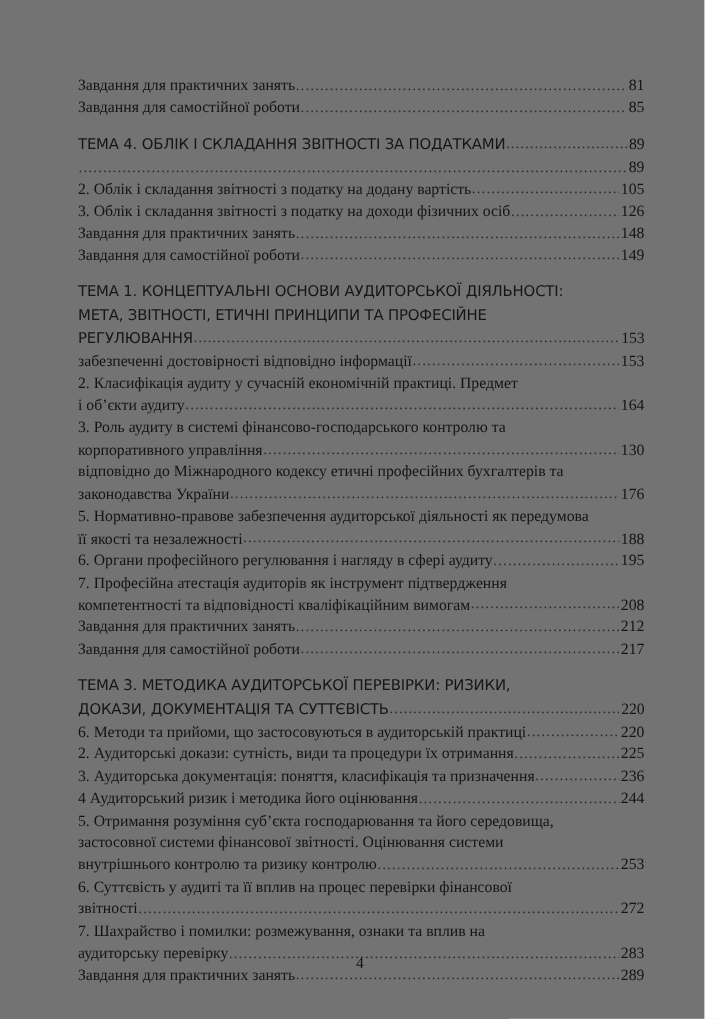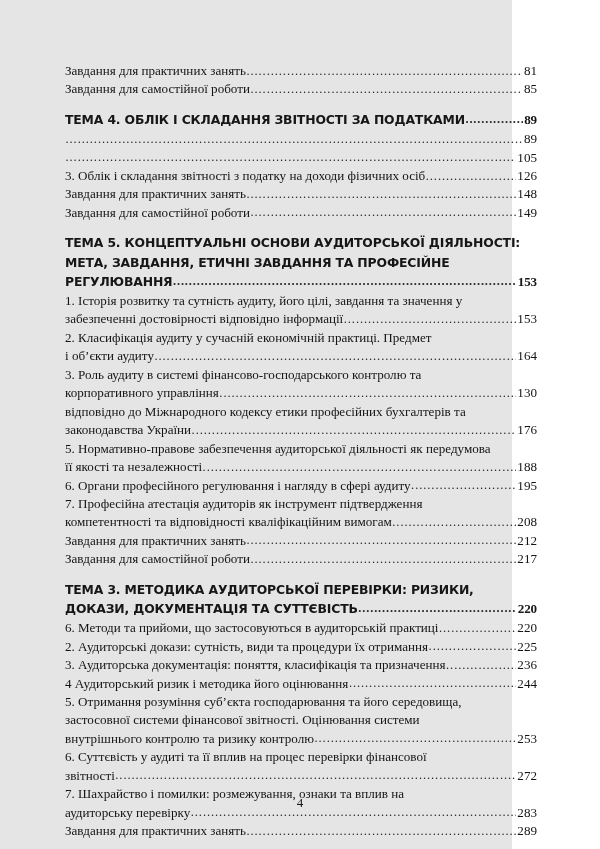--- a/index.html
+++ b/index.html
@@ -13,23 +13,23 @@
     height: 849px;
     position: relative;
     font-family: "Liberation Serif", "DejaVu Serif", serif;
     color: #121212;
     overflow: hidden;
   }
 
   #page {
     position: absolute;
     left: 0; top: 0;
-    width: 512px;
+    width: 587px;
     height: 849px;
-    background: #e5e5e5;
+    background: #737373;
   }
 
   #toc {
     position: absolute;
     left: 65px;
     top: 62px;
     width: 472px;
   }
 
   
@@ -76,21 +76,21 @@
     font-variant-numeric: lining-nums;
   }
 
   
   .tema {
     font-family: "DejaVu Sans", "Liberation Sans", sans-serif;
     font-size: 12.4px;
     line-height: 19.2px;
     letter-spacing: -0.15px;
     color: #161616;
-    font-weight: 700;
+    font-weight: 400;
   }
   .tema .dots {
     font-family: "Liberation Serif", serif;
     letter-spacing: 0.85px;
     font-size: 12.4px;
   }
   .tema .pg {
     font-family: "Liberation Serif", "DejaVu Serif", serif;
     font-size: 13.1px;
   }
@@ -136,20 +136,21 @@
         </span>
       </div>
       <div class="entry">
         <span class="leadline">
           <span class="dots">...............................................................................................................................................................</span>
           <span class="pg">89</span>
         </span>
       </div>
       <div class="entry">
         <span class="leadline">
+          <span class="txt">2. Облік і складання звітності з податку на додану вартість</span>
           <span class="dots">...............................................................................................................................................................</span>
           <span class="pg">105</span>
         </span>
       </div>
       <div class="entry">
         <span class="leadline">
           <span class="txt">3. Облік і складання звітності з податку на доходи фізичних осіб</span>
           <span class="dots">...............................................................................................................................................................</span>
           <span class="pg">126</span>
         </span>
@@ -162,30 +163,29 @@
         </span>
       </div>
       <div class="entry">
         <span class="leadline">
           <span class="txt">Завдання для самостійної роботи</span>
           <span class="dots">...............................................................................................................................................................</span>
           <span class="pg">149</span>
         </span>
       </div>
       <div class="entry tema gap-before">
-        <span class="ln">ТЕМА 5. КОНЦЕПТУАЛЬНІ ОСНОВИ АУДИТОРСЬКОЇ ДІЯЛЬНОСТІ:</span>
-        <span class="ln">МЕТА, ЗАВДАННЯ, ЕТИЧНІ ЗАВДАННЯ ТА ПРОФЕСІЙНЕ</span>
+        <span class="ln">ТЕМА 1. КОНЦЕПТУАЛЬНІ ОСНОВИ АУДИТОРСЬКОЇ ДІЯЛЬНОСТІ:</span>
+        <span class="ln">МЕТА, ЗВІТНОСТІ, ЕТИЧНІ ПРИНЦИПИ ТА ПРОФЕСІЙНЕ</span>
         <span class="leadline">
           <span class="txt">РЕГУЛЮВАННЯ</span>
           <span class="dots">...............................................................................................................................................................</span>
           <span class="pg">153</span>
         </span>
       </div>
       <div class="entry">
-        <span class="ln">1. Історія розвитку та сутність аудиту, його цілі, завдання та значення у</span>
         <span class="leadline">
           <span class="txt">забезпеченні достовірності відповідно інформації</span>
           <span class="dots">...............................................................................................................................................................</span>
           <span class="pg">153</span>
         </span>
       </div>
       <div class="entry">
         <span class="ln">2. Класифікація аудиту у сучасній економічній практиці. Предмет</span>
         <span class="leadline">
           <span class="txt">і об’єкти аудиту </span>
@@ -195,21 +195,21 @@
       </div>
       <div class="entry">
         <span class="ln">3. Роль аудиту в системі фінансово-господарського контролю та</span>
         <span class="leadline">
           <span class="txt">корпоративного управління</span>
           <span class="dots">...............................................................................................................................................................</span>
           <span class="pg">130</span>
         </span>
       </div>
       <div class="entry">
-        <span class="ln">відповідно до Міжнародного кодексу етики професійних бухгалтерів та</span>
+        <span class="ln">відповідно до Міжнародного кодексу етичні професійних бухгалтерів та</span>
         <span class="leadline">
           <span class="txt">законодавства України </span>
           <span class="dots">...............................................................................................................................................................</span>
           <span class="pg">176</span>
         </span>
       </div>
       <div class="entry">
         <span class="ln">5. Нормативно-правове забезпечення аудиторської діяльності як передумова</span>
         <span class="leadline">
           <span class="txt">її якості та незалежності </span>

